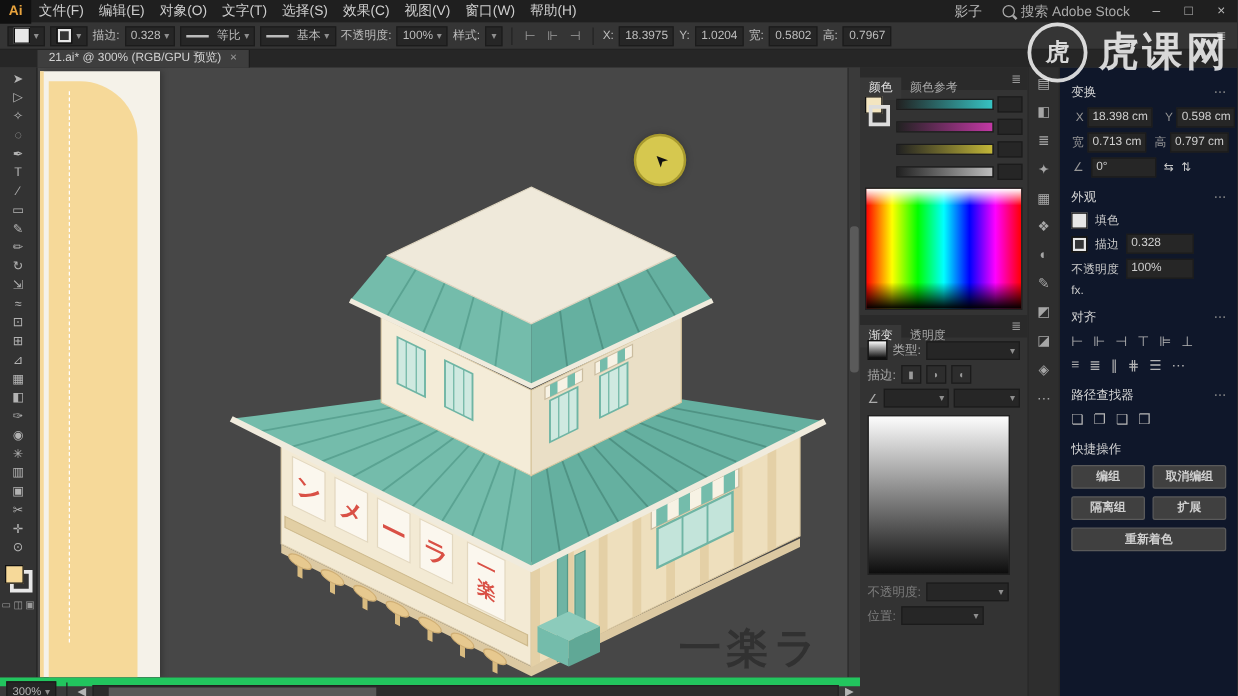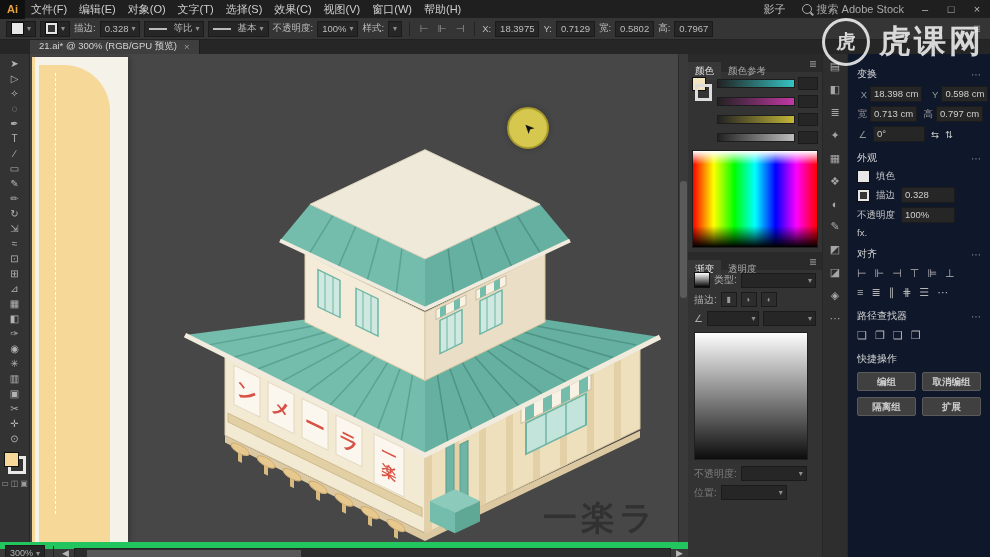--- a/index.html
+++ b/index.html
@@ -184,21 +184,21 @@
     <span class="cbicon">⊢</span>
     <span class="cbicon">⊩</span>
     <span class="cbicon">⊣</span>
     <span class="vsep"></span>
     <span class="cblabel">X:</span>
     <span class="dd">
         <span>18.3975</span>
       </span>
     <span class="cblabel">Y:</span>
     <span class="dd">
-        <span>0.7129</span>
+        <span>1.0204</span>
       </span>
     <span class="cblabel">宽:</span>
     <span class="dd">
         <span>0.5802</span>
       </span>
     <span class="cblabel">高:</span>
     <span class="dd">
         <span>0.7967</span>
       </span>
     <span class="mspacer"></span>
@@ -589,20 +589,23 @@
           <span>快捷操作</span>
         </div>
       <div class="qgrid">
         <span class="qbtn">编组</span>
         <span class="qbtn">取消编组</span>
       </div>
       <div class="qgrid">
         <span class="qbtn">隔离组</span>
         <span class="qbtn">扩展</span>
       </div>
+      <div class="qgrid qwide">
+        <span class="qbtn">重新着色</span>
+      </div>
     </div>
   </div>
 
   <div class="statusbar">
     <span class="dd">
         <span>300%</span>
         <span class="car">▾</span>
       </span>
     <span class="vsep"></span>
     <span>◀</span>

